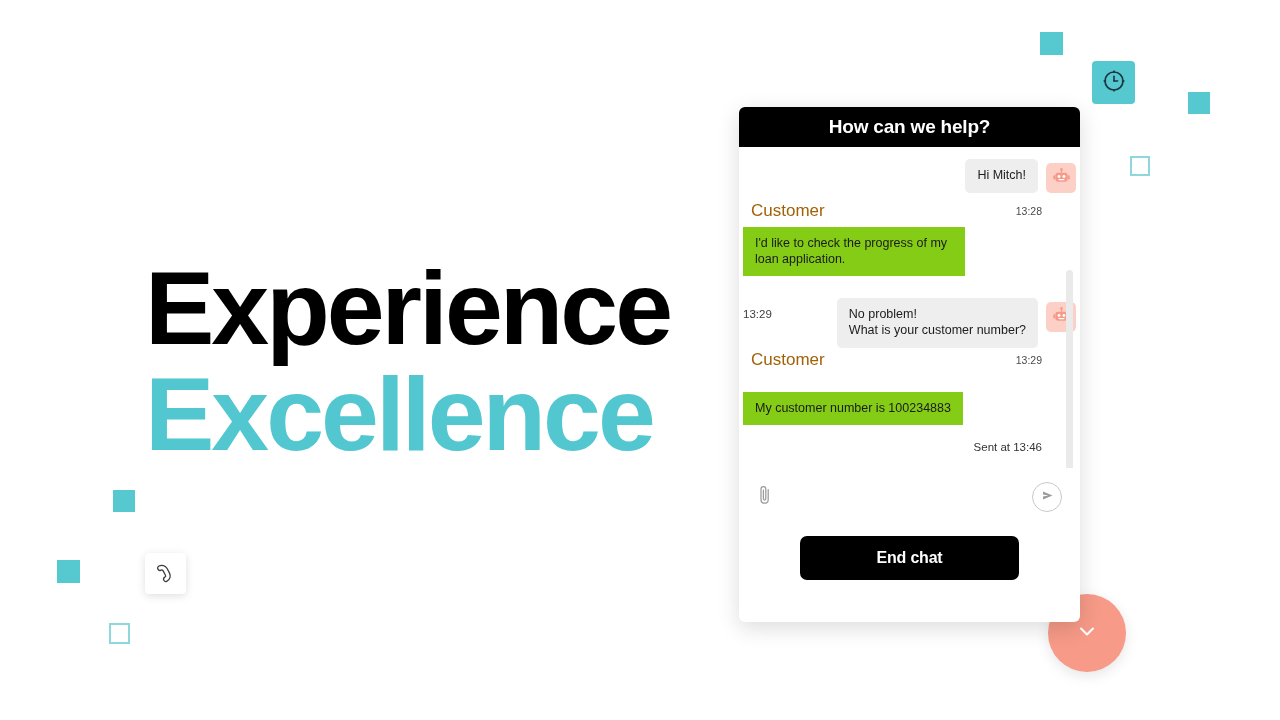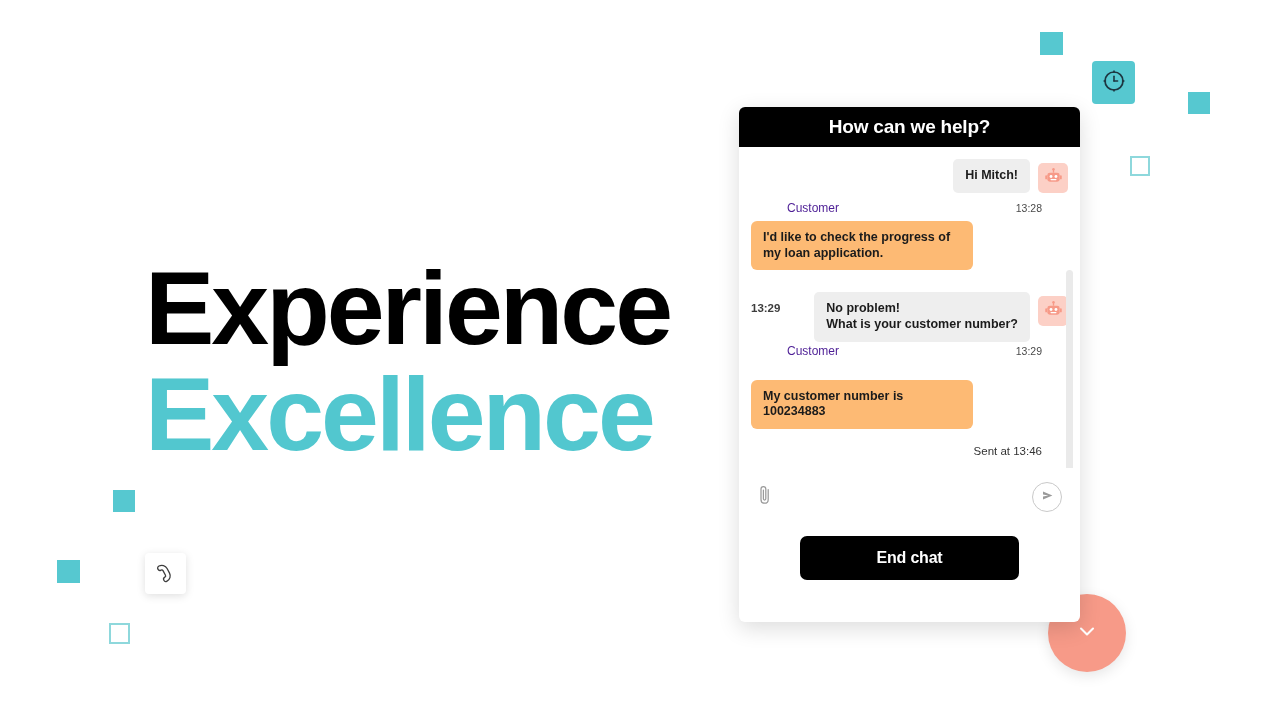--- a/index.html
+++ b/index.html
@@ -84,43 +84,43 @@
     padding: 8px 0 0 0;
     overflow: hidden;
   }
 
   .scrollbar-track {
     position: absolute; right: 7px; top: 123px;
     width: 7px; height: 237px;
     background: #eaeaea; border-radius: 4px;
   }
 
-  .msg-row { display: flex; align-items: flex-start; padding: 0 12px; font-weight: bold; }
+  .msg-row { display: flex; align-items: flex-start; padding: 0 4px; }
   .msg-row.bot { justify-content: flex-end; gap: 8px; }
   .msg-row.user { justify-content: flex-start; }
 
   .bubble {
     font-size: 12.5px; line-height: 1.25; color: #1b1b1b;
     padding: 9px 12px; border-radius: 5px; max-width: 222px;
   }
   .bubble.bot { background: #eeeeee; }
-  .bubble.user { background: #fdba74; border-radius: 6px; }
+  .bubble.user { background: #84cc16; border-radius: 0; }
 
   .avatar {
     width: 30px; height: 30px; border-radius: 5px;
     background: #fcd0c6;
     display: flex; align-items: center; justify-content: center;
     flex: 0 0 auto; margin-top: 4px;
   }
 
   .meta-row { display: flex; align-items: center; padding: 0 12px; }
   .meta-row.right { justify-content: flex-end; }
   .meta-row.split { justify-content: space-between; }
 
-  .label-customer { color: #4c1d95; font-size: 12px; margin-left: 36px; }
+  .label-customer { color: #a16207; font-size: 17px; }
   .timestamp { color: #4a4a4a; font-size: 10.5px; }
   .timestamp.left-ts { color: #3d3d3d; font-size: 11.5px; }
   .sent-at { color: #333333; font-size: 11.5px; text-align: right; }
 
   
   .composer {
     position: relative; height: 58px; flex: 0 0 auto;
     display: flex; align-items: center; justify-content: space-between;
     padding: 0 18px 0 16px;
   }

